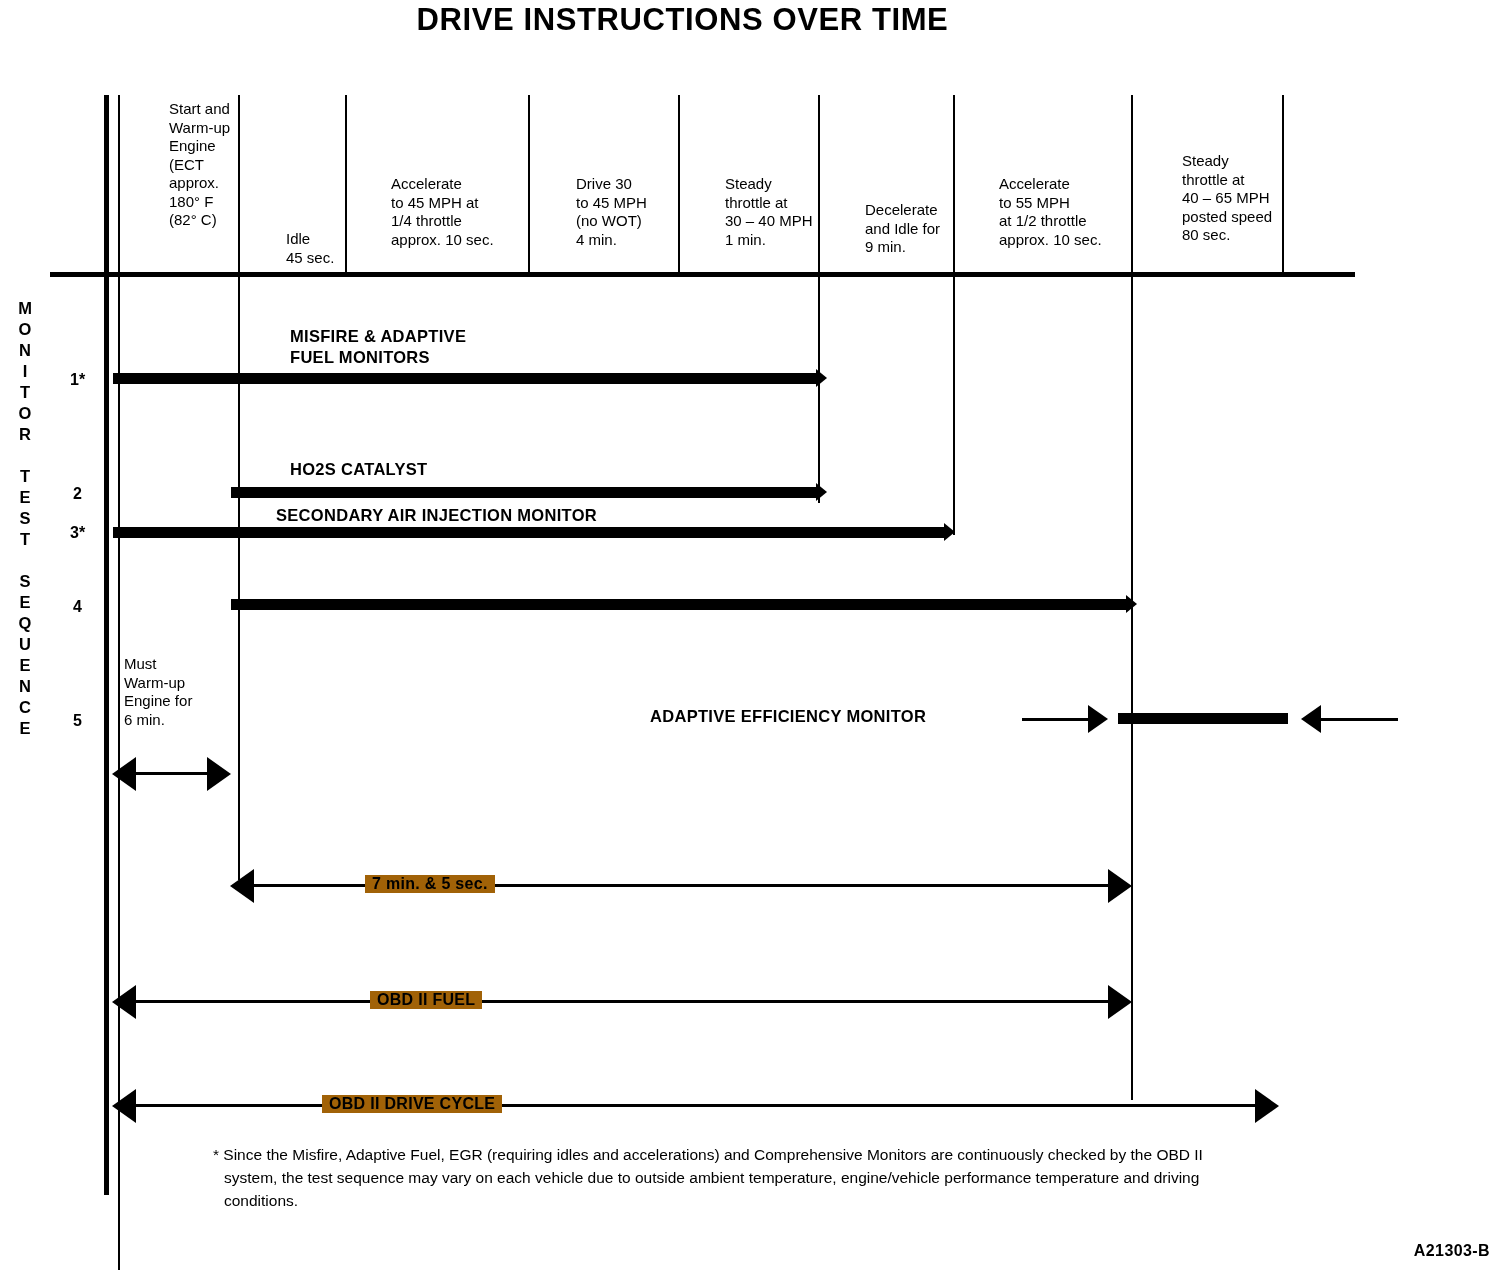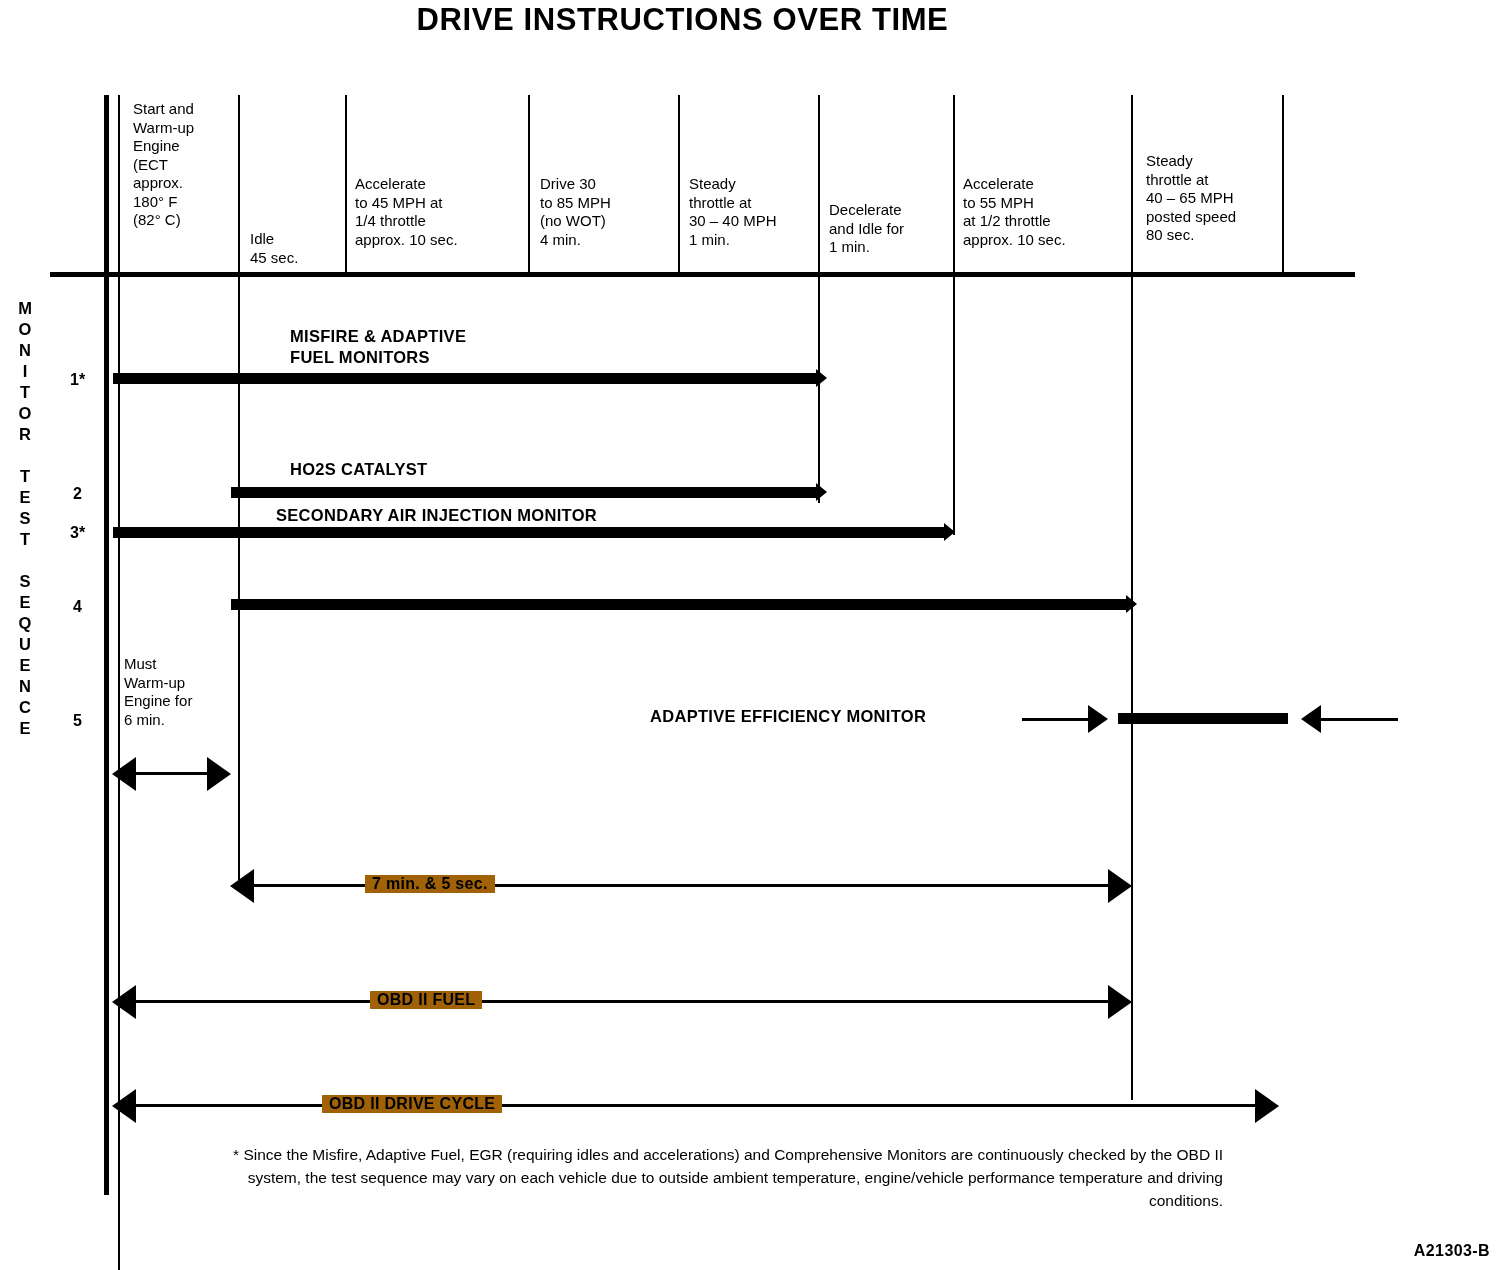--- a/index.html
+++ b/index.html
@@ -63,20 +63,21 @@
   }
   .vrule.thick { width: 5px; }
 
   
   .colhead {
     position: absolute;
     font-size: 15px;
     line-height: 18.5px;
     font-weight: normal;
     white-space: pre-line;
+    margin-left: 36px;
   }
 
   
   .bar {
     position: absolute;
     height: 11px;
     background: #000;
   }
   .bar-cap-right {
     position: absolute;
@@ -140,21 +141,20 @@
 
   
   #footnote {
     position: absolute;
     left: 213px; top: 1143px;
     width: 1010px;
     font-size: 15.5px;
     line-height: 23px;
     text-indent: -11px;
     padding-left: 11px;
-    text-align: right;
   }
 
   
   #figure-id {
     position: absolute;
     right: 14px; bottom: 10px;
     font-size: 16px;
     font-weight: bold;
     letter-spacing: 0.4px;
   }
@@ -210,30 +210,30 @@
 approx.
 180° F
 (82° C)</div>
   <div class="colhead" style="left:250px; top:230px; width:90px;">Idle
 45 sec.</div>
   <div class="colhead" style="left:355px; top:175px; width:170px;">Accelerate
 to 45 MPH at
 1/4 throttle
 approx. 10 sec.</div>
   <div class="colhead" style="left:540px; top:175px; width:140px;">Drive 30
-to 85 MPH
+to 45 MPH
 (no WOT)
 4 min.</div>
   <div class="colhead" style="left:689px; top:175px; width:135px;">Steady
 throttle at
 30 – 40 MPH
 1 min.</div>
   <div class="colhead" style="left:829px; top:201px; width:125px;">Decelerate
 and Idle for
-1 min.</div>
+9 min.</div>
   <div class="colhead" style="left:963px; top:175px; width:170px;">Accelerate
 to 55 MPH
 at 1/2 throttle
 approx. 10 sec.</div>
   <div class="colhead" style="left:1146px; top:152px; width:140px;">Steady
 throttle at
 40 – 65 MPH
 posted speed
 80 sec.</div>
 

